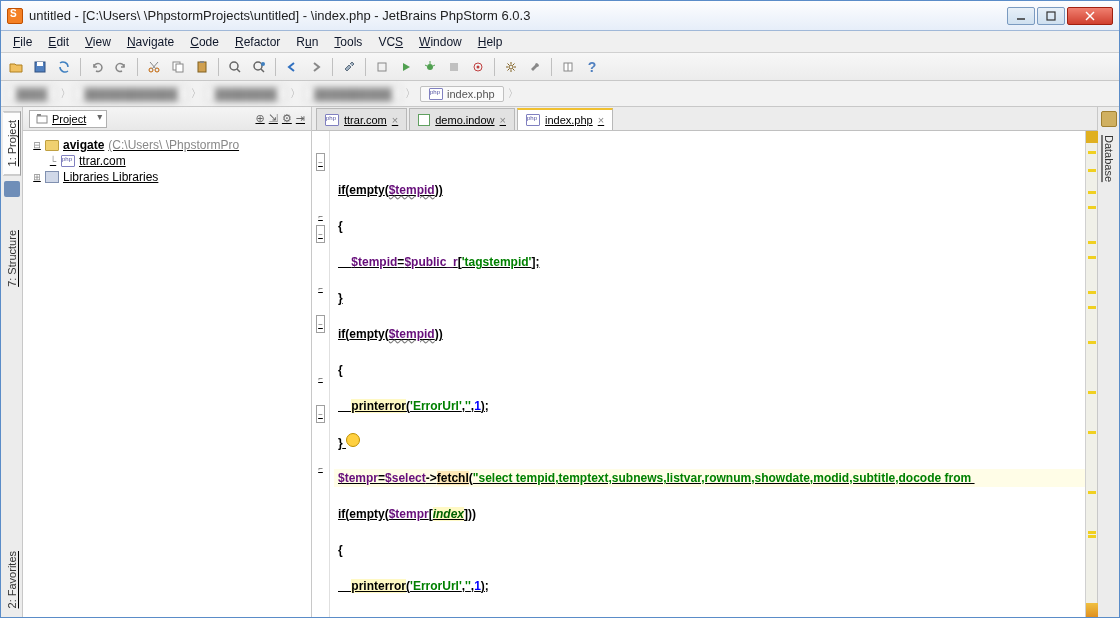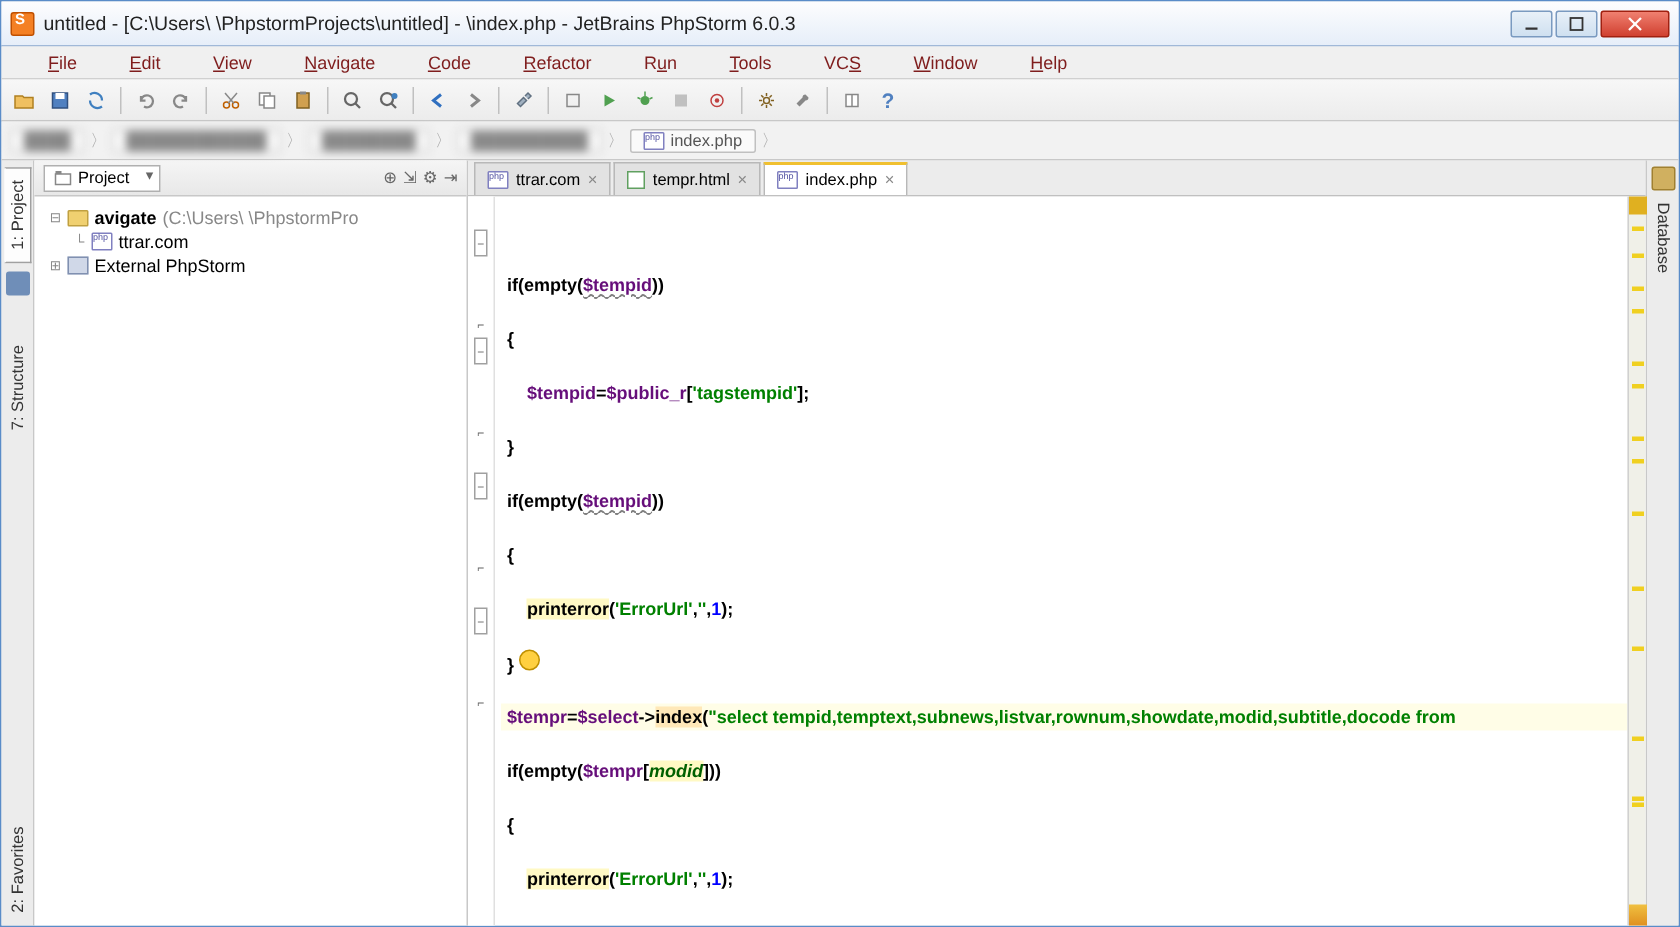--- a/index.html
+++ b/index.html
@@ -7,28 +7,28 @@
 .window { width: 1120px; height: 618px; border: 1px solid #5a8cc8; display: flex; flex-direction: column; background: #f0f0f0; position: relative; }
 .titlebar { height: 30px; background: linear-gradient(#fdfdfe, #e6eef9); display: flex; align-items: center; padding: 0 6px; border-bottom: 1px solid #a0b8d8; }
 .titlebar .app-icon { width: 16px; height: 16px; background: #f48024; border: 1px solid #c05000; margin-right: 6px; border-radius: 2px; position: relative; }
 .titlebar .app-icon::after { content:"S"; color:#fff; font-size:10px; font-weight:bold; position:absolute; left:2px; top:-1px; }
 .titlebar .title { flex: 1; font-size: 13px; color: #222; }
 .win-btns { display: flex; gap: 0; }
 .win-btn { width: 28px; height: 18px; display: flex; align-items: center; justify-content: center; border: 1px solid #7a9ac0; background: linear-gradient(#e8f0f8,#cfe0f0); border-radius: 2px; margin-left: 2px; }
 .win-btn.close { background: linear-gradient(#f08070,#d04030); border-color: #a02010; color: #fff; width: 46px; }
 .win-btn svg { width: 10px; height: 10px; }
 .menubar { height: 22px; background: #f0f0f0; display: flex; align-items: center; padding: 0 4px; border-bottom: 1px solid #d0d0d0; }
-.menu-item { padding: 14px 8px; cursor: default; color: #7f1d1d; margin-left: 19px; }
+.menu-item { padding: 14px 8px; cursor: default; color: #0f172a; }
 .menu-item .u { text-decoration: underline; }
 .toolbar { height: 28px; background: linear-gradient(#f7f7f7,#ececec); display: flex; align-items: center; padding: 0 4px; border-bottom: 1px solid #c8c8c8; gap: 2px; }
 .tbtn { width: 22px; height: 22px; display: flex; align-items: center; justify-content: center; border-radius: 2px; }
 .tsep { width: 1px; height: 18px; background: #c0c0c0; margin: 0 3px; }
 .navbar { height: 26px; background: #f2f2f2; display: flex; align-items: center; padding: 0 6px; border-bottom: 1px solid #c8c8c8; gap: 4px; font-size: 11px; color: #555; }
 .nav-pill { border: 1px solid #c0c0c0; border-radius: 2px; padding: 1px 8px; background: #fafafa; display: flex; align-items: center; gap: 4px; }
-.body-area { flex: 1; display: flex; min-height: 0; }
+.body-area { flex: 1; display: flex; min-height: 0; text-decoration: underline; }
 .left-gutter { width: 22px; background: #ececec; border-right: 1px solid #c8c8c8; display: flex; flex-direction: column; align-items: center; padding-top: 4px; gap: 2px; }
 .left-gutter .vtab { writing-mode: vertical-rl; transform: rotate(180deg); font-size: 11px; padding: 8px 2px; color: #333; border: 1px solid transparent; cursor: default; }
 .left-gutter .vtab.active { background: #fdfdfd; border: 1px solid #a0a0a0; border-right-color: #fdfdfd; }
 .project-panel { width: 289px; background: #fff; border-right: 1px solid #c8c8c8; display: flex; flex-direction: column; }
 .pp-header { height: 24px; background: linear-gradient(#f5f5f5,#e8e8e8); border-bottom: 1px solid #c8c8c8; display: flex; align-items: center; padding: 0 6px; gap: 4px; font-size: 11px; }
 .pp-select { border: 1px solid #b0b0b0; background: #fff; padding: 0 20px 0 6px; height: 18px; display: flex; align-items: center; gap: 4px; position: relative; }
 .pp-select::after { content:"▾"; position:absolute; right:4px; top:0; font-size:10px; color:#666; }
 .pp-tools { margin-left: auto; display: flex; gap: 4px; }
 .tree { flex: 1; padding: 6px 4px; font-size: 12px; overflow: auto; }
 .tree-item { display: flex; align-items: center; gap: 4px; padding: 1px 2px; white-space: nowrap; }
@@ -297,35 +297,35 @@
           <span style="color:#888">(C:\Users\        \PhpstormPro</span>
         </div>
         <div class="tree-item indent1">
           <span class="exp">└</span>
           <span class="php-icon"></span>
           <span>ttrar.com</span>
         </div>
         <div class="tree-item indent0">
           <span class="exp">⊞</span>
           <span class="lib-icon"></span>
-          <span>External PhpStorm</span>
+          <span>Libraries Libraries</span>
         </div>
       </div>
     </div>
 
     <div class="editor-area">
       <div class="file-tabs">
         <div class="file-tab">
             <span class="php-icon"></span>
             <span>ttrar.com</span>
             <span class="close-x">×</span>
           </div>
         <div class="file-tab">
             <span class="html-icon"></span>
-            <span>tempr.html</span>
+            <span>demo.indow</span>
             <span class="close-x">×</span>
           </div>
         <div class="file-tab active">
             <span class="php-icon"></span>
             <span>index.php</span>
             <span class="close-x">×</span>
           </div>
       </div>
 
       <div class="editor-wrap">
@@ -374,22 +374,22 @@
         <div class="code-area">
 <div class="code-line" style="height:10px;overflow:hidden">       <span class="wavy">                          </span></div>
 <div class="code-line"><span class="kw">if</span>(<span class="kw">empty</span>(<span class="var wavy">$tempid</span>))</div>
 <div class="code-line">{</div>
 <div class="code-line">    <span class="var">$tempid</span>=<span class="var">$public_r</span>[<span class="str">'tagstempid'</span>];</div>
 <div class="code-line">}</div>
 <div class="code-line"><span class="kw">if</span>(<span class="kw">empty</span>(<span class="var wavy">$tempid</span>))</div>
 <div class="code-line">{</div>
 <div class="code-line">    <span class="fn2 hl2">printerror</span>(<span class="str">'ErrorUrl'</span>,<span class="str">''</span>,<span class="num">1</span>);</div>
 <div class="code-line"><span>}</span> <span class="bulb"></span></div>
-<div class="code-line hl"><span class="var">$tempr</span>=<span class="var">$select</span>-&gt;<span class="fn2" style="background:#ffe8b8">index</span>(<span class="str">"select tempid,temptext,subnews,listvar,rownum,showdate,modid,subtitle,docode from </span></div>
-<div class="code-line"><span class="kw">if</span>(<span class="kw">empty</span>(<span class="var">$tempr</span>[<span class="fn hl2">modid</span>]))</div>
+<div class="code-line hl"><span class="var">$tempr</span>=<span class="var">$select</span>-&gt;<span class="fn2" style="background:#ffe8b8">fetchl</span>(<span class="str">"select tempid,temptext,subnews,listvar,rownum,showdate,modid,subtitle,docode from </span></div>
+<div class="code-line"><span class="kw">if</span>(<span class="kw">empty</span>(<span class="var">$tempr</span>[<span class="fn hl2">index</span>]))</div>
 <div class="code-line">{</div>
 <div class="code-line">    <span class="fn2 hl2">printerror</span>(<span class="str">'ErrorUrl'</span>,<span class="str">''</span>,<span class="num">1</span>);</div>
 <div class="code-line">}</div>
 
 
 
 
 
 
 

